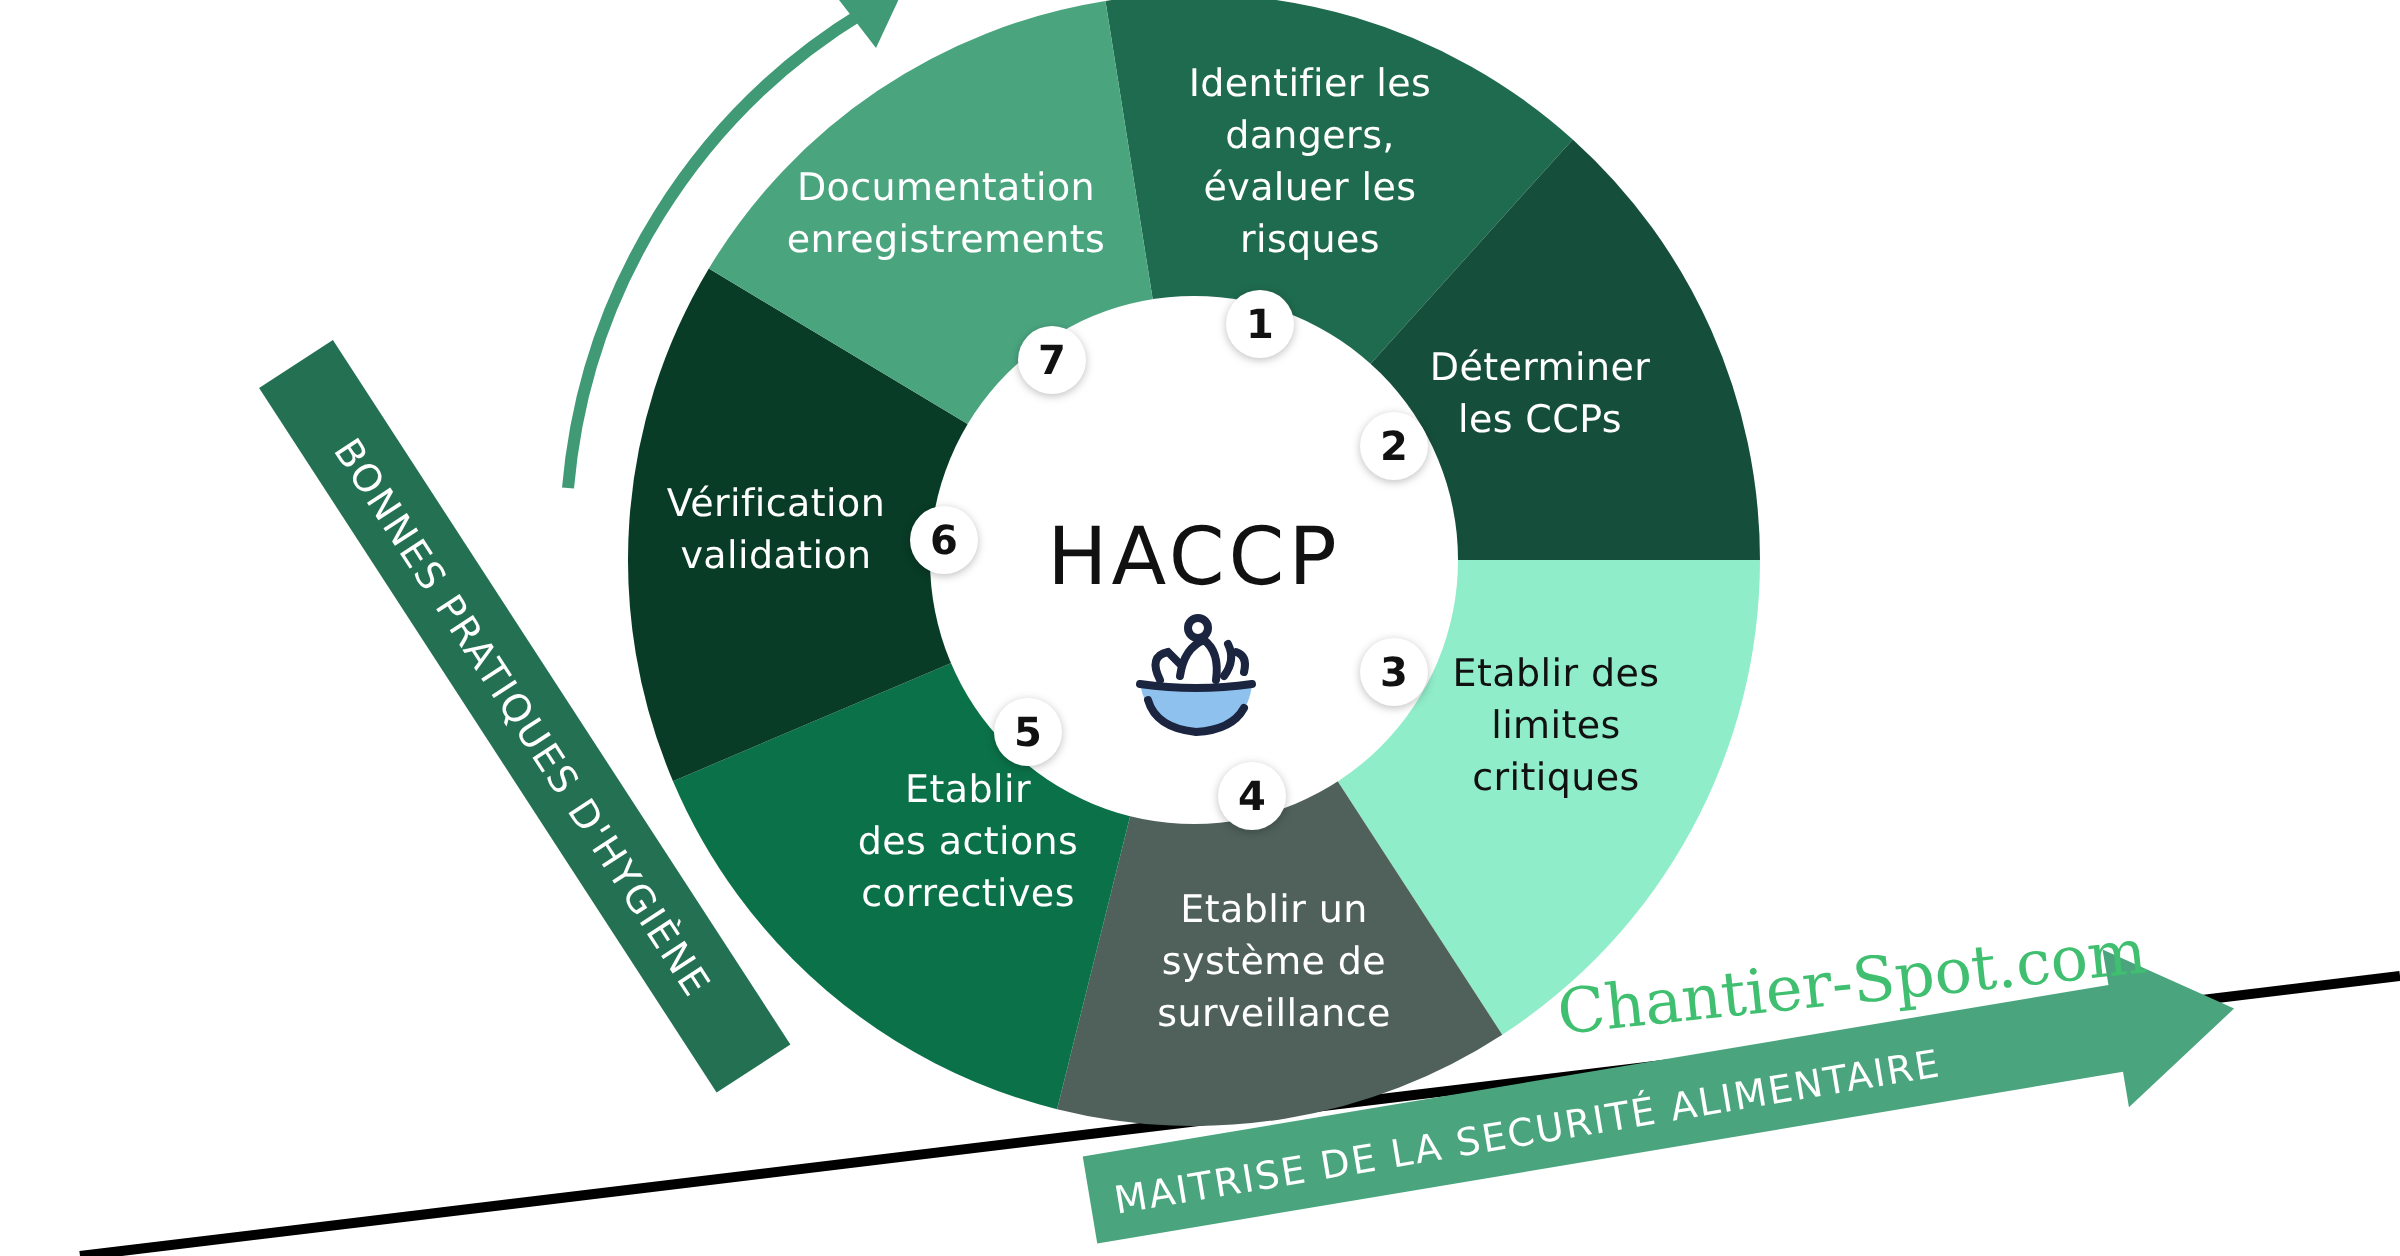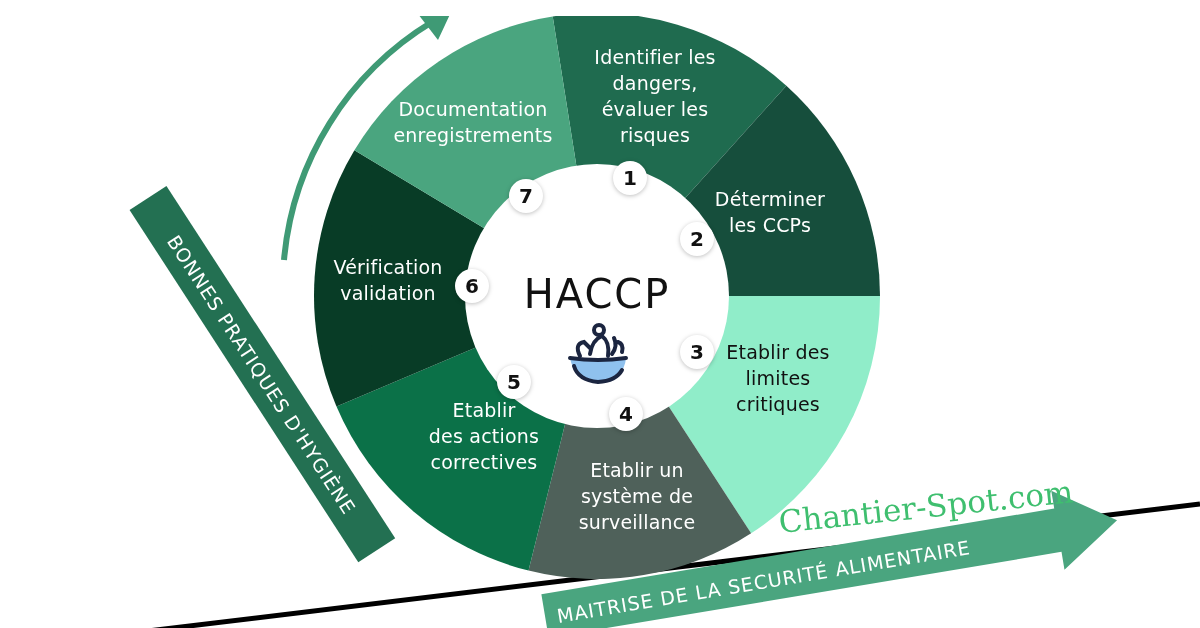--- a/index.html
+++ b/index.html
@@ -1,17 +1,17 @@
 <!DOCTYPE html>
 <html><head>
 <meta charset="utf-8">
 <style>
   html,body{margin:0;padding:0;background:#ffffff;}
   body{width:1200px;height:628px;overflow:hidden;position:relative;font-family:"DejaVu Sans","Liberation Sans",sans-serif;}
-  #stage{position:absolute;left:0;top:16px;width:1200px;height:450px;}
+  #stage{position:absolute;left:0;top:0;width:1200px;height:450px;}
   svg text{font-family:"DejaVu Sans","Liberation Sans",sans-serif;}
   .wedge-label{font-size:19px;font-weight:400;text-anchor:middle;letter-spacing:0.2px;}
   .num{font-size:20px;font-weight:700;text-anchor:middle;fill:#111;}
   .center-title{font-size:40px;font-weight:400;text-anchor:middle;fill:#111;letter-spacing:2px;}
   .banner-text{font-size:19px;font-weight:400;fill:#ffffff;letter-spacing:1px;}
   .brand{font-family:"DejaVu Serif","Liberation Serif",serif;font-size:31px;}
 </style>
 </head>
 <body>
 

